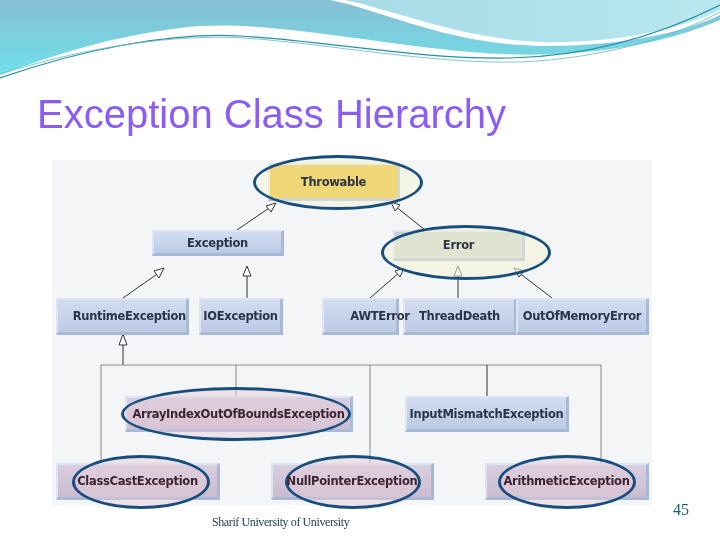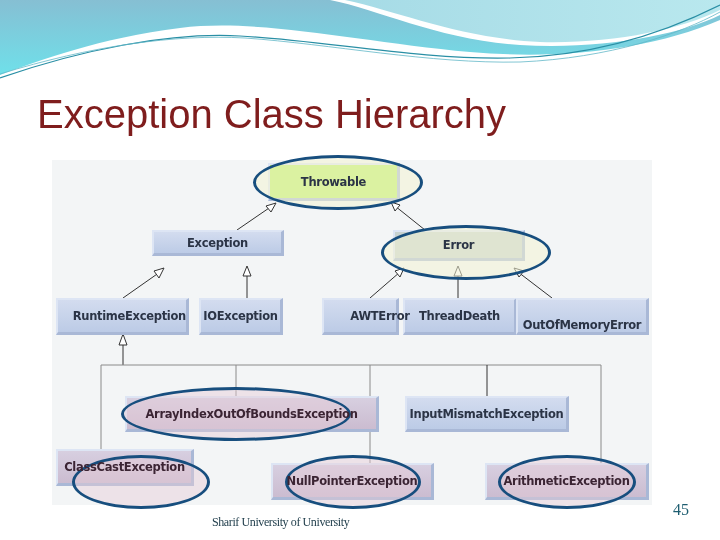--- a/index.html
+++ b/index.html
@@ -1,22 +1,22 @@
 <!DOCTYPE html>
 <html><head>
   <meta charset="utf-8">
   <style>
     html, body { margin: 0; padding: 0; }
     body { width: 720px; height: 540px; position: relative; overflow: hidden; background: #ffffff; font-family: "DejaVu Sans", sans-serif; }
     .banner { position: absolute; left: 0; top: 0; width: 720px; height: 90px; }
-    .title { position: absolute; left: 37px; top: 92px; font-family: "Liberation Sans", sans-serif; font-size: 40px; color: #7f1d1d; letter-spacing: 0px; }
+    .title { position: absolute; left: 37px; top: 92px; font-family: "Liberation Sans", sans-serif; font-size: 40px; color: #8b5cf6; letter-spacing: 0px; }
     .diagram { position: absolute; left: 52px; top: 160px; width: 600px; height: 345px; background: #f3f5f6; }
     .lines { position: absolute; left: 0; top: 0; width: 720px; height: 540px; pointer-events: none; }
     .box { position: absolute; height: 36px; background: linear-gradient(#d3dcef, #bccbe6); border-top: 2px solid #dde5f4; border-left: 2px solid #dde5f4; border-right: 3px solid #a9b8d6; border-bottom: 3px solid #a9b8d6; box-sizing: border-box; display: flex; align-items: center; justify-content: center; font-family: "DejaVu Sans", sans-serif; font-weight: bold; font-size: 11.5px; color: #2b3446; letter-spacing: -0.3px; }
-    .box.throwable { background: #bef264; }
+    .box.throwable { background: #eab308; }
     .box.error { background: #c8d2cf; }
     .box.pink { background: linear-gradient(#d7cfe0, #cbbcd0); color: #3b2433; }
     .box span { position: relative; z-index: 3; }
     .ellipse { position: absolute; border: 3px solid #174e7e; border-radius: 50%; box-sizing: border-box; z-index: 2; }
     .ellipse.yellow { background: rgba(242,243,212,0.55); }
     .ellipse.pinkish { background: rgba(230,205,215,0.45); }
     .footer { position: absolute; left: 212px; top: 515px; font-family: "Liberation Serif", serif; font-size: 12px; color: #1c3a48; letter-spacing: -0.4px; }
     .pagenum { position: absolute; left: 673px; top: 501px; font-family: "Liberation Serif", serif; font-size: 16px; color: #1d5d70; }
   </style>
 </head>
@@ -99,33 +99,33 @@
 </div>
 <div class="box" style="left:199px; top:298px; width:84px; height:37px;">
   <span>IOException</span>
 </div>
 <div class="box" style="left:322px; top:298px; width:77px; height:37px;padding-left:40px;">
   <span>AWTError</span>
 </div>
 <div class="box" style="left:403px; top:298px; width:114px; height:37px;">
   <span>ThreadDeath</span>
 </div>
-<div class="box" style="left:516px; top:298px; width:133px; height:37px;align-items:flex-end;">
+<div class="box" style="left:516px; top:298px; width:133px; height:37px;">
   <span>OutOfMemoryError</span>
 </div>
 
-<div class="box pink" style="left:125px; top:396px; width:254px; height:36px;">
+<div class="box pink" style="left:125px; top:396px; width:228px; height:36px;">
   <span>ArrayIndexOutOfBoundsException</span>
 </div>
 <div class="ellipse pinkish" style="left:121px; top:387px; width:230px; height:54px;"></div>
 <div class="box" style="left:405px; top:396px; width:164px; height:36px;">
   <span>InputMismatchException</span>
 </div>
 
-<div class="box pink" style="left:56px; top:449px; width:138px; height:37px;">
+<div class="box pink" style="left:56px; top:463px; width:164px; height:37px;">
   <span>ClassCastException</span>
 </div>
 <div class="ellipse pinkish" style="left:72px; top:455px; width:138px; height:54px;"></div>
 <div class="box pink" style="left:271px; top:463px; width:163px; height:37px;">
   <span>NullPointerException</span>
 </div>
 <div class="ellipse pinkish" style="left:285px; top:455px; width:136px; height:54px;"></div>
 <div class="box pink" style="left:485px; top:463px; width:164px; height:37px;">
   <span>ArithmeticException</span>
 </div>

